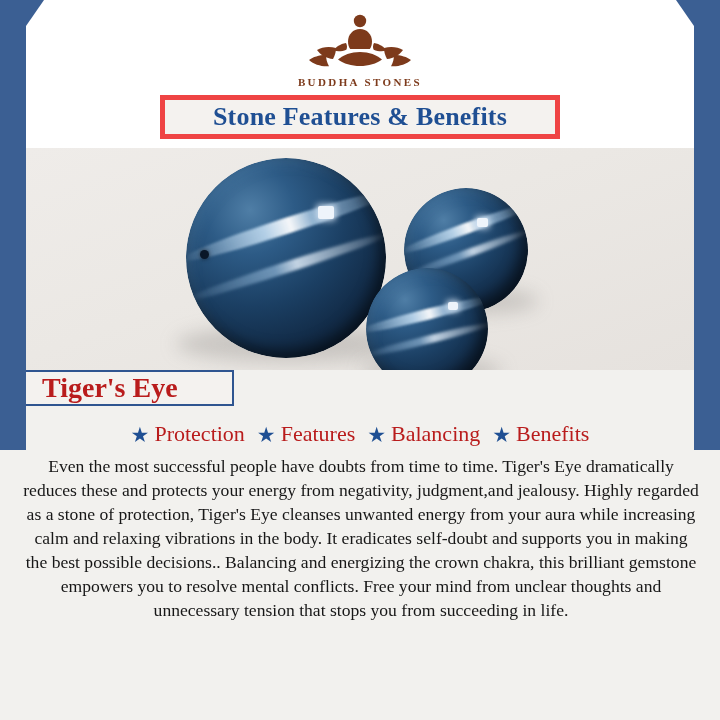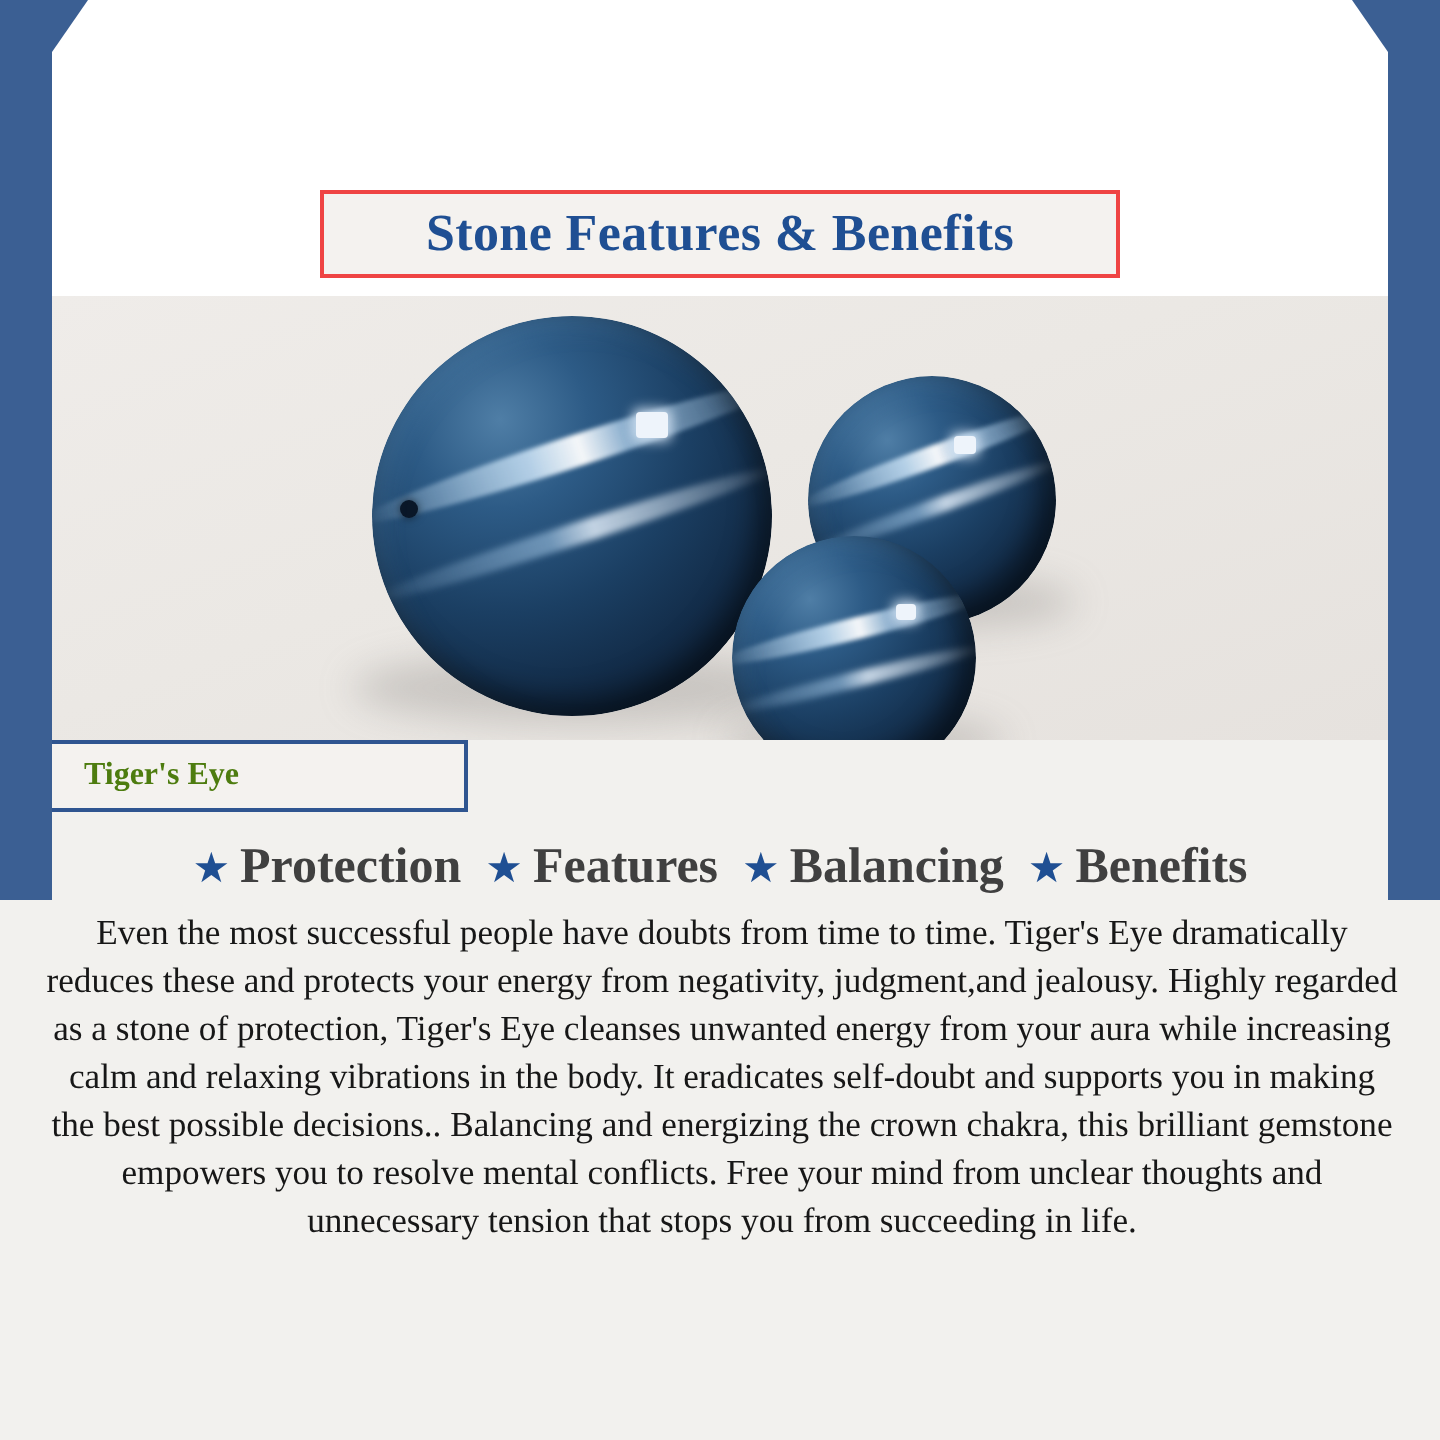--- a/index.html
+++ b/index.html
@@ -77,21 +77,21 @@
     font-family: "Liberation Serif", serif;
     font-weight: bold;
   }
 
   
   .title-bar {
     position: absolute;
     left: 160px; top: 95px;
     width: 400px; height: 44px;
     background: #f4f2ef;
-    border: 2px solid #ef4444;
+    border: 5px solid #ef4444;
     display: flex; align-items: center; justify-content: center;
   }
   .title-bar .title-text {
     font-family: "Liberation Serif", serif;
     font-weight: bold;
     font-size: 26px;
     color: #1f4f93;
     letter-spacing: .2px;
   }
 
@@ -166,23 +166,23 @@
     left: 26px; top: 370px;
     width: 208px; height: 36px;
     background: #f4f2ef;
     border: 2px solid #2f5590;
     border-left: none;
     display: flex; align-items: center;
     padding-left: 16px;
   }
   .stone-tab .stone-name {
     font-family: "Liberation Serif", serif;
-    font-size: 16px;
+    font-size: 28px;
     font-weight: bold;
-    color: #4d7c0f;
+    color: #b91c1c;
   }
 
   
   .benefits {
     position: absolute;
     left: 26px; top: 412px;
     width: 668px; height: 44px;
     display: flex; align-items: center; justify-content: center;
     gap: 4px;
   }
@@ -191,23 +191,23 @@
     gap: 5px;
     padding: 0 4px;
   }
   .benefit .star {
     color: #1f4f93;
     font-size: 21px;
     line-height: 1;
   }
   .benefit .label {
     font-family: "Liberation Serif", serif;
-    font-weight: bold;
-    font-size: 25px;
-    color: #404040;
+    font-weight: normal;
+    font-size: 22px;
+    color: #b91c1c;
   }
 
   
   .body-text {
     position: absolute;
     left: 22px; top: 455px;
     width: 678px;
     font-family: "Liberation Serif", serif;
     font-size: 17.6px;
     line-height: 1.36;
@@ -221,20 +221,36 @@
 
 <div class="page">
 
   <div class="header"></div>
 
   <div class="frame-left-top"></div>
   <div class="frame-right-top"></div>
   <div class="frame-left-mid"></div>
   <div class="frame-right-mid"></div>
 
+  <div class="logo-wrap">
+    <svg class="logo-mark" width="120" height="66" viewBox="0 0 120 66">
+      <g fill="#7d3a1b">
+        <circle cx="60" cy="13" r="6.2"></circle>
+        <path d="M60 21c-7 0-12 5.5-12 12.5 0 3 0.8 5.6 2.2 7.6h19.6c1.4-2 2.2-4.6 2.2-7.6C72 26.5 67 21 60 21z"></path>
+        <path d="M46 35c-6 1-10 4-12.5 7.5 4 1.2 8.5 1 12.8-.8 1-1.8 1-4.4-.3-6.7z"></path>
+        <path d="M74 35c6 1 10 4 12.5 7.5-4 1.2-8.5 1-12.8-.8-1-1.8-1-4.4.3-6.7z"></path>
+        <path d="M60 44c-9 0-17 3-22 7.5 5.5 4.2 13.5 6.5 22 6.5s16.5-2.3 22-6.5C77 47 69 44 60 44z"></path>
+        <path d="M36 40c-7-2-14-1-19 2 3.5 5 9.5 8.4 16 9 2-3.4 3-7.6 3-11z"></path>
+        <path d="M84 40c7-2 14-1 19 2-3.5 5-9.5 8.4-16 9-2-3.4-3-7.6-3-11z"></path>
+        <path d="M26 47c-7 0-13 2-17 5 5 4.5 12.5 6.8 20 6.2-2-3.4-3-7.4-3-11.2z"></path>
+        <path d="M94 47c7 0 13 2 17 5-5 4.5-12.5 6.8-20 6.2 2-3.4 3-7.4 3-11.2z"></path>
+      </g>
+    </svg>
+    <div class="logo-text">BUDDHA STONES</div>
+  </div>
 
   <div class="title-bar">
     <span class="title-text">Stone Features &amp; Benefits</span>
   </div>
 
   <div class="photo">
     <div class="shadow-blob" style="left:150px; top:178px; width:230px; height:36px;"></div>
     <div class="shadow-blob" style="left:380px; top:140px; width:132px; height:26px;"></div>
     <div class="shadow-blob" style="left:336px; top:210px; width:140px; height:26px;"></div>
 

